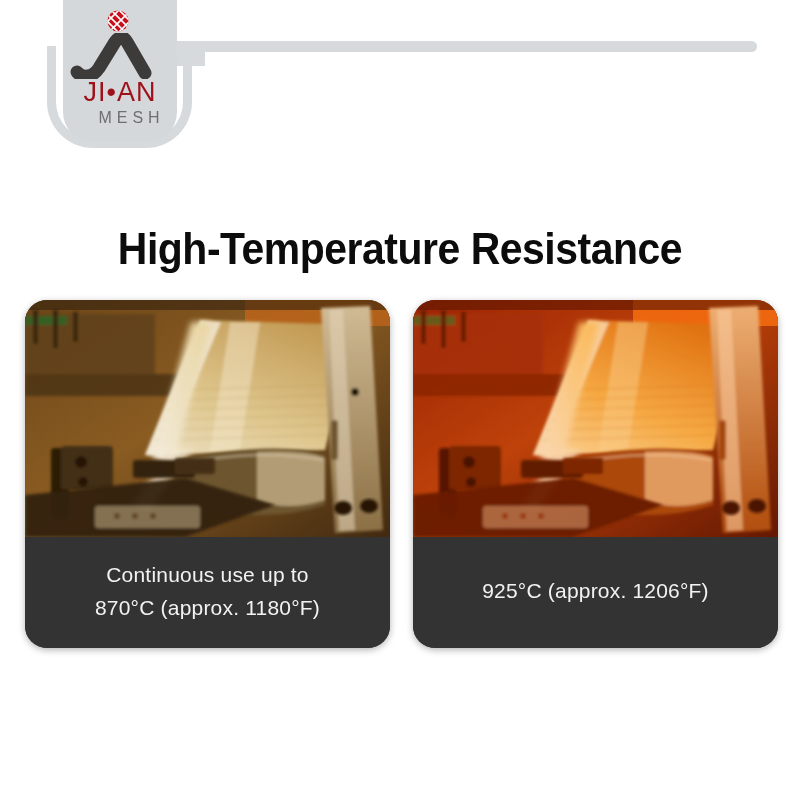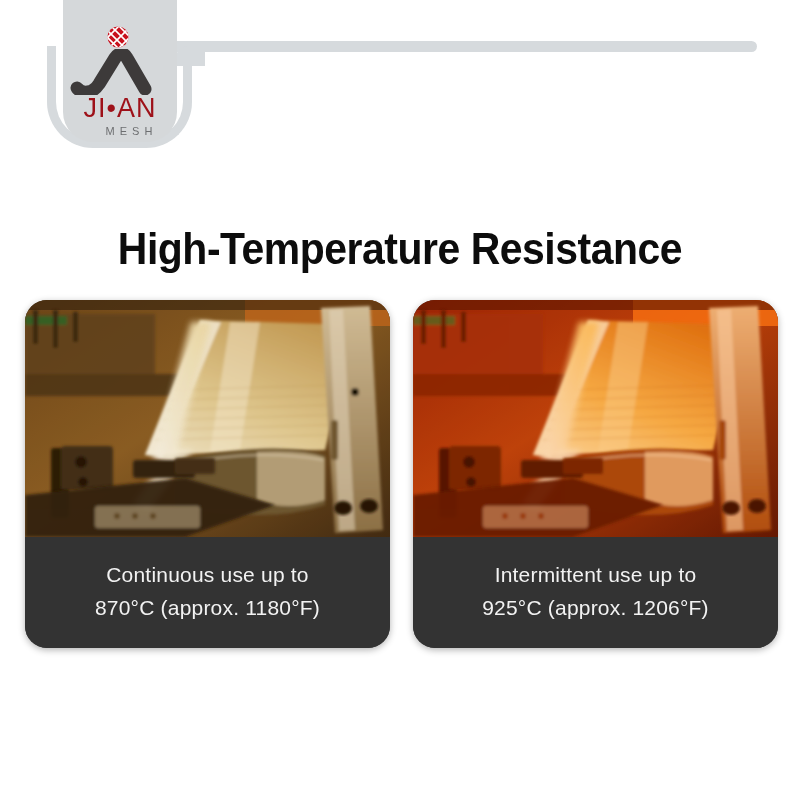--- a/index.html
+++ b/index.html
@@ -64,21 +64,20 @@
     background: #d5d8da;
     border-bottom-left-radius: 30px;
     border-bottom-right-radius: 30px;
   }
   .logo-inner {
     position: absolute;
     left: 63px;
     top: 0px;
     width: 114px;
     height: 142px;
-    margin-top: 16px;
   }
   .mesh-ball {
     position: absolute;
     left: 44px;
     top: 10px;
     width: 22px;
     height: 22px;
   }
   .swoosh {
     position: absolute;
@@ -100,21 +99,21 @@
     color: #9e1119;
     line-height: 1;
   }
   .brand-sub {
     position: absolute;
     left: 0;
     top: 110px;
     width: 132px;
     text-align: center;
     font-family: "Liberation Sans", sans-serif;
-    font-size: 11px;
+    font-size: 16px;
     font-weight: 400;
     letter-spacing: 5px;
     color: #6d6f71;
     text-indent: 5px;
     line-height: 1;
   }
 
   
   .page-title {
     position: absolute;
@@ -434,17 +433,16 @@
         </g>
         <g filter="url(#blurR)">
           <ellipse cx="318" cy="208" rx="9" ry="7" fill="#2e0b01"></ellipse>
           <ellipse cx="344" cy="206" rx="9" ry="7" fill="#2e0b01"></ellipse>
         </g>
 
         <rect width="365" height="237" fill="#e03c00" opacity="0.16"></rect>
       </svg>
     </div>
     <div class="card-caption">
-      <div class="caption-line">Intermittent use up to</div>
       <div class="caption-line">925°C (approx. 1206°F)</div>
     </div>
   </div>
 </div>
 
 </body></html>

